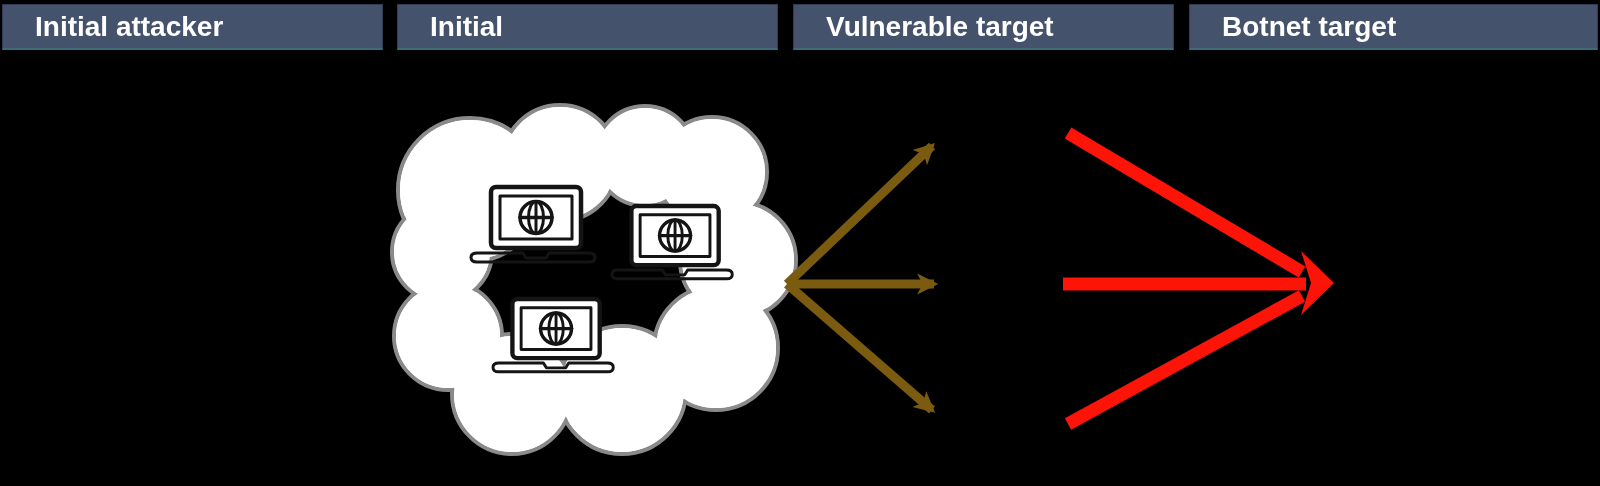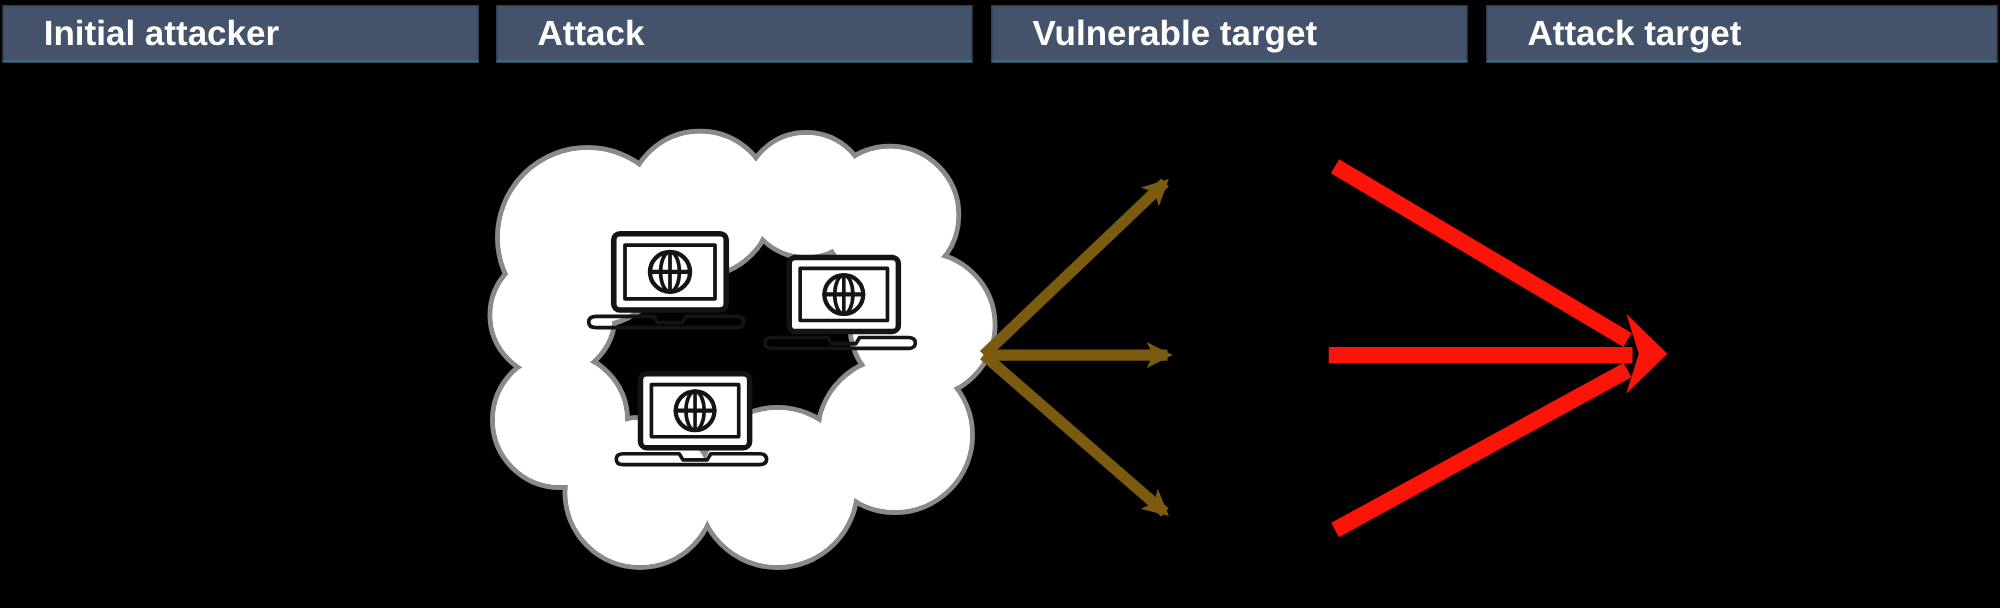--- a/index.html
+++ b/index.html
@@ -27,27 +27,27 @@
 </style>
 </head>
 <body>
 
 <div class="canvas">
 
   <div class="hdr hdr-1">
     <span>Initial attacker</span>
   </div>
   <div class="hdr hdr-2">
-    <span>Attack</span>
+    <span>Initial</span>
   </div>
   <div class="hdr hdr-3">
     <span>Vulnerable target</span>
   </div>
   <div class="hdr hdr-4">
-    <span>Attack target</span>
+    <span>Botnet target</span>
   </div>
 
   <svg class="art" width="1600" height="486" viewBox="0 0 1600 486">
 
     <g fill="#FFFFFF" stroke="#8A8A8A" stroke-width="4">
       <circle cx="470" cy="190" r="72"></circle>
       <circle cx="560" cy="163" r="58"></circle>
       <circle cx="645" cy="156" r="50"></circle>
       <circle cx="712" cy="172" r="55"></circle>
       <circle cx="738" cy="260" r="58"></circle>

